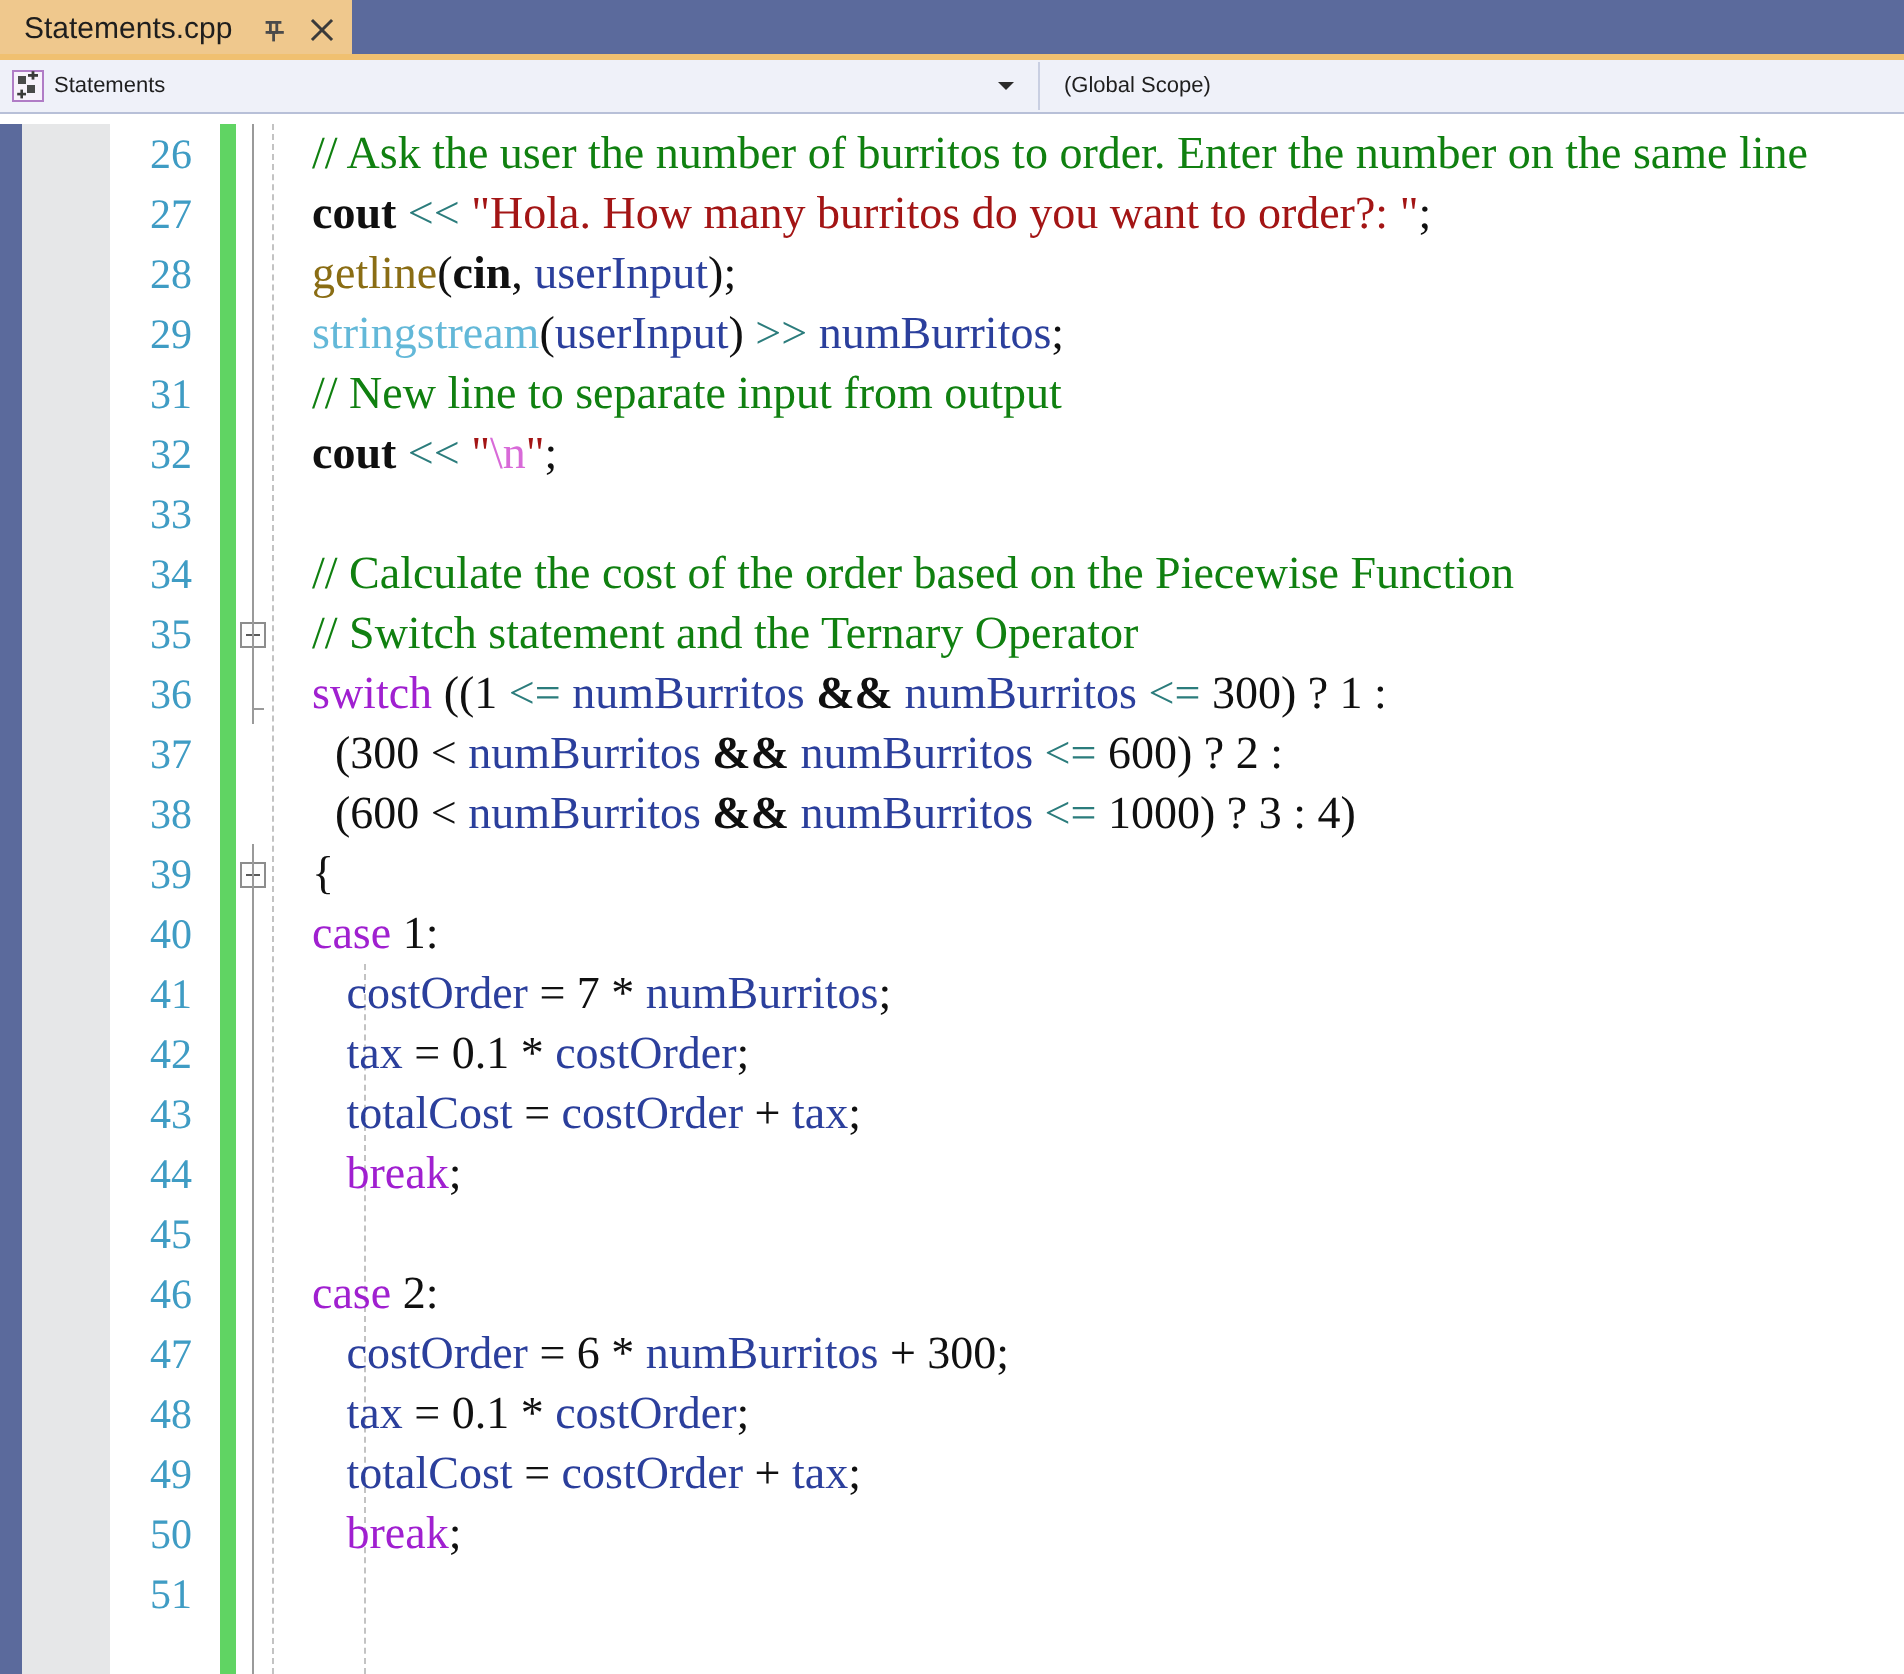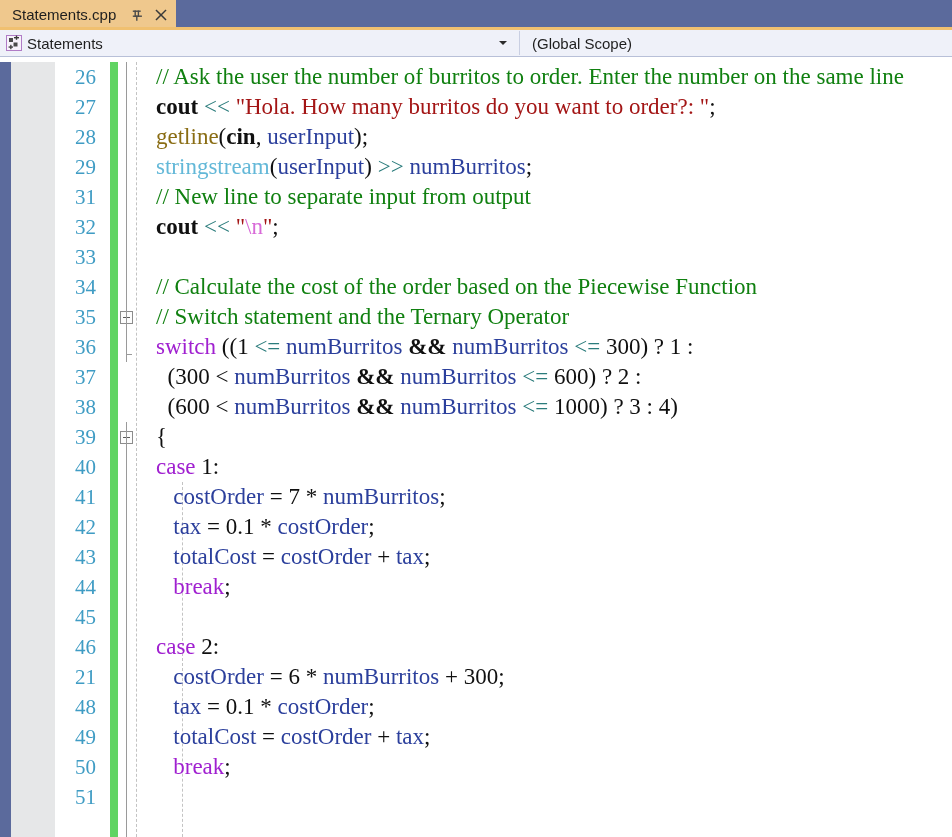--- a/index.html
+++ b/index.html
@@ -79,21 +79,21 @@
     background: #c9cfe2;
     margin: 1px 0 1px 0;
   }
   .nav-icon {
     width: 16px; height: 16px;
     margin-right: 5px;
     flex: 0 0 auto;
     position: relative;
   }
   .nav-text {
-    font-size: 15px;
+    font-size: 11px;
     color: #1e1e1e;
     white-space: nowrap;
     font-family: "Liberation Sans", sans-serif;
   }
   .nav-arrow {
     position: absolute;
     right: 12px; top: 50%;
     transform: translateY(-50%);
     width: 0; height: 0;
     border-left: 4px solid transparent;
@@ -359,21 +359,21 @@
         </div>
         <div class="row">
           <div class="linenum">45</div>
           <div class="code"></div>
         </div>
         <div class="row">
           <div class="linenum">46</div>
           <div class="code"><span class="t-kw">case</span><span class="t-plain"> 2:</span></div>
         </div>
         <div class="row">
-          <div class="linenum">21</div>
+          <div class="linenum">47</div>
           <div class="code"><span class="t-plain">   </span><span class="t-var">costOrder</span><span class="t-plain"> = 6 * </span><span class="t-var">numBurritos</span><span class="t-plain"> + 300;</span></div>
         </div>
         <div class="row">
           <div class="linenum">48</div>
           <div class="code"><span class="t-plain">   </span><span class="t-var">tax</span><span class="t-plain"> = 0.1 * </span><span class="t-var">costOrder</span><span class="t-plain">;</span></div>
         </div>
         <div class="row">
           <div class="linenum">49</div>
           <div class="code"><span class="t-plain">   </span><span class="t-var">totalCost</span><span class="t-plain"> = </span><span class="t-var">costOrder</span><span class="t-plain"> + </span><span class="t-var">tax</span><span class="t-plain">;</span></div>
         </div>

